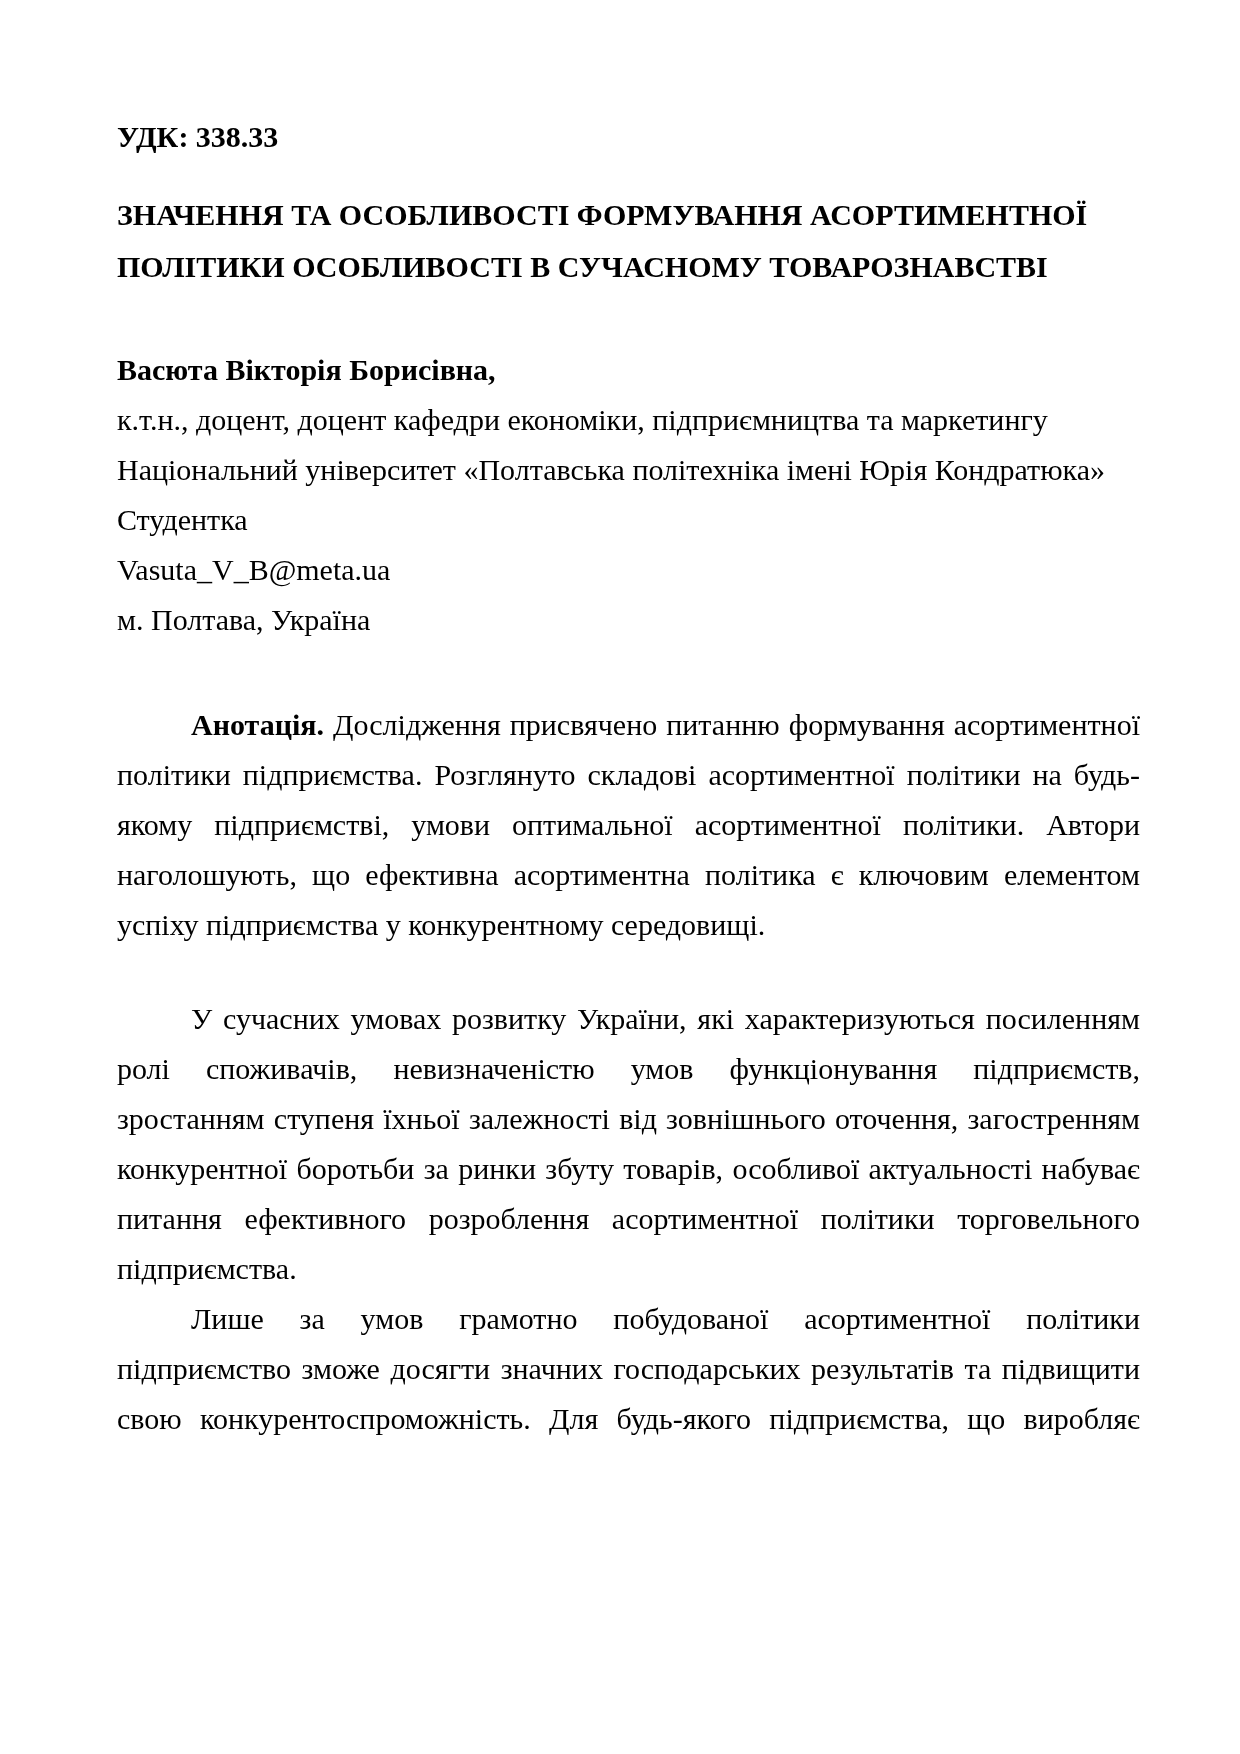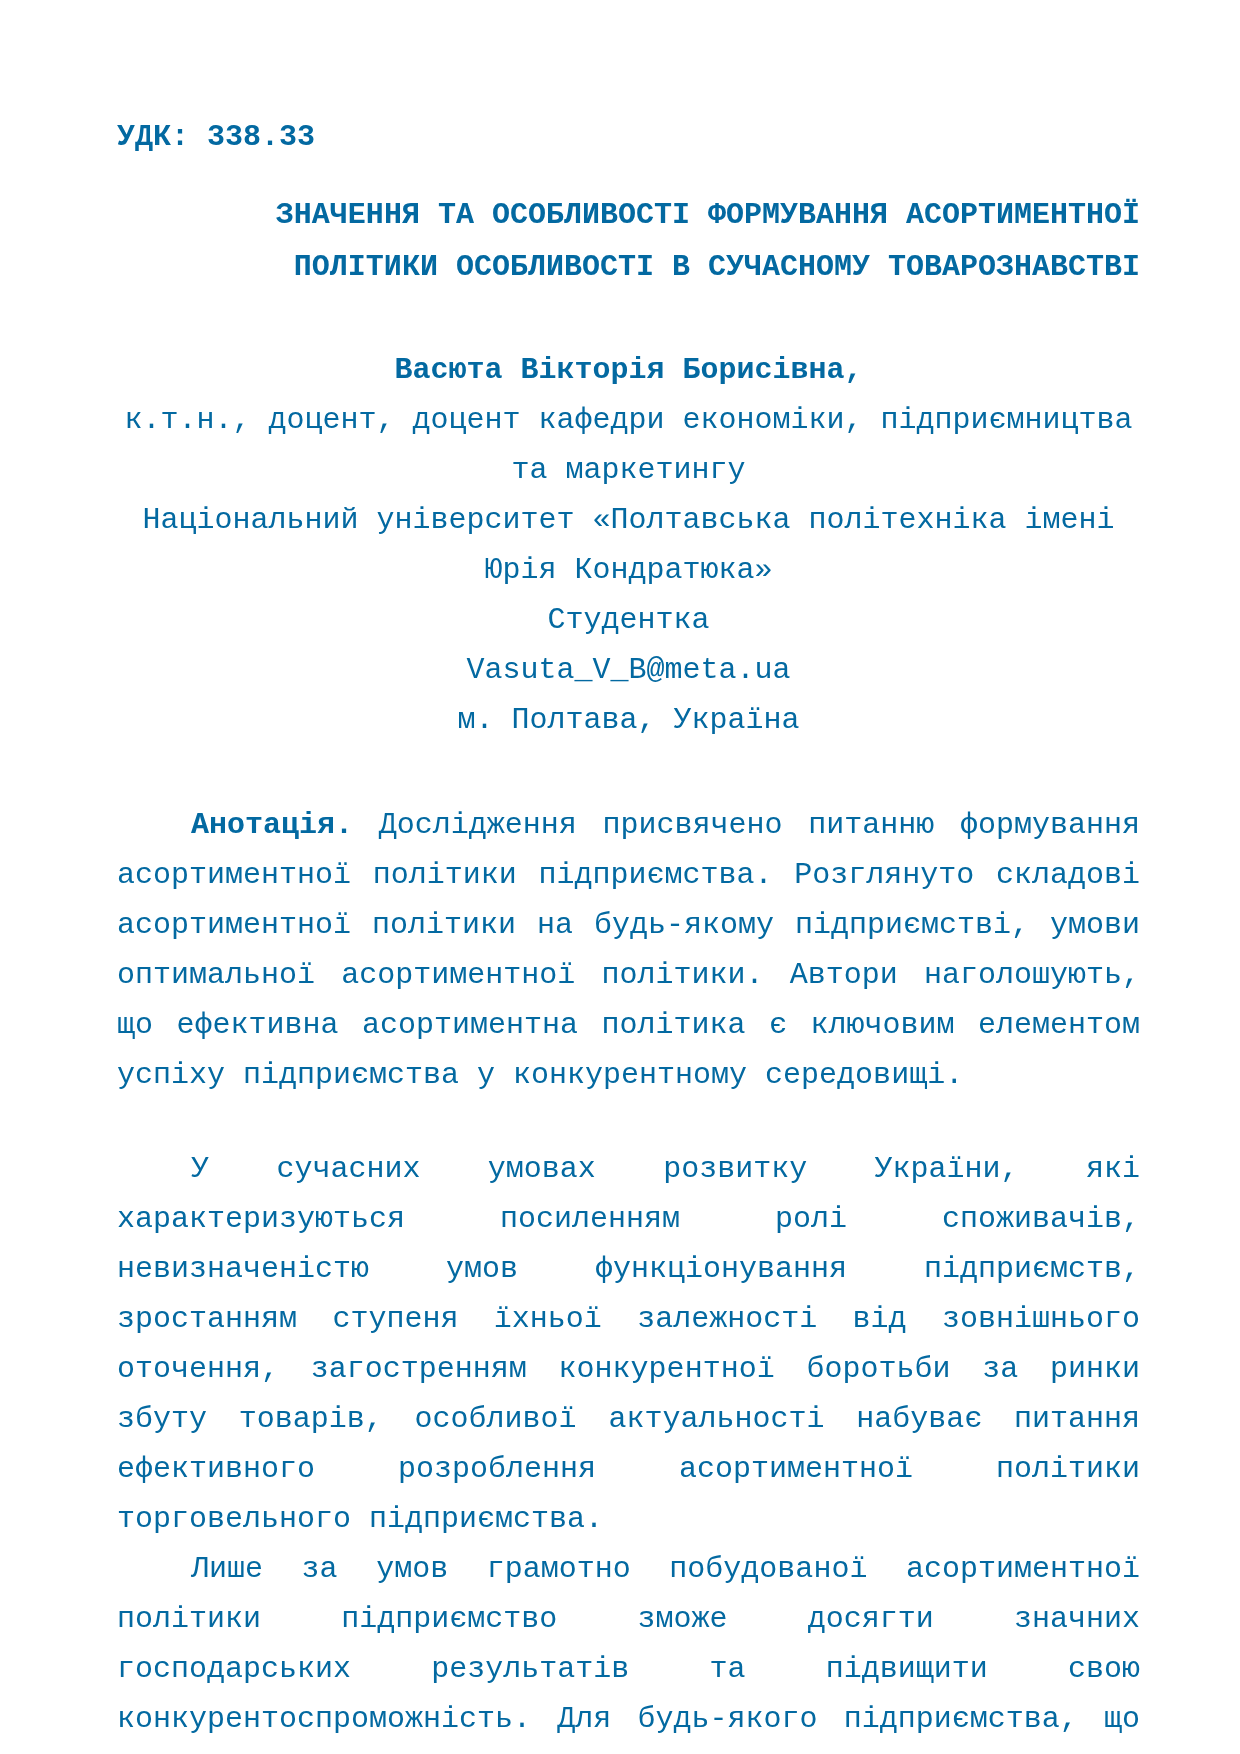--- a/index.html
+++ b/index.html
@@ -5,42 +5,42 @@
   html, body {
     margin: 0;
     padding: 0;
     background: #ffffff;
   }
   .sheet {
     position: relative;
     width: 1240px;
     height: 1754px;
     background: #ffffff;
-    color: #0369a1;
-    font-family: Liberation Mono, monospace;
+    color: #000000;
+    font-family: Liberation Serif, serif;
     font-size: 30px;
     line-height: 50px;
     box-sizing: border-box;
     padding: 112px 100px 0 117px;
     overflow: hidden;
   }
   .udc {
     font-weight: bold;
     text-align: left;
   }
   .title {
     margin: 27px 0 0 0;
     font-weight: bold;
-    text-align: right;
+    text-align: left;
     line-height: 52px;
   }
   .title-line { display: block; }
   .authors {
     margin-top: 52px;
-    text-align: center;
+    text-align: left;
   }
   .bold { font-weight: bold; }
   .abstract-block { margin-top: 55px; }
   .body-block { margin-top: 44px; }
   .para {
     margin: 0;
     text-align: justify;
     text-indent: 74px;
   }
   .para.cut { text-align-last: justify; }

